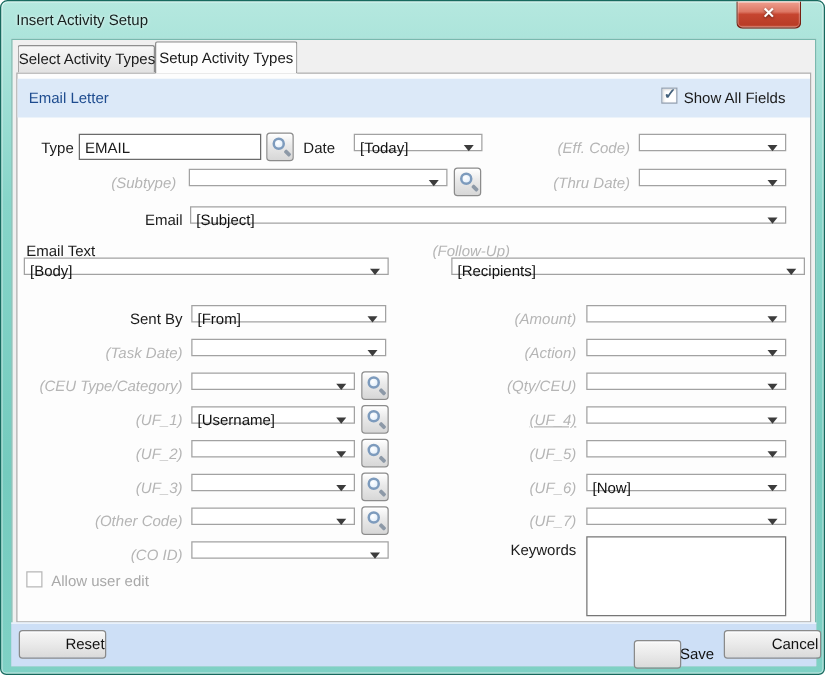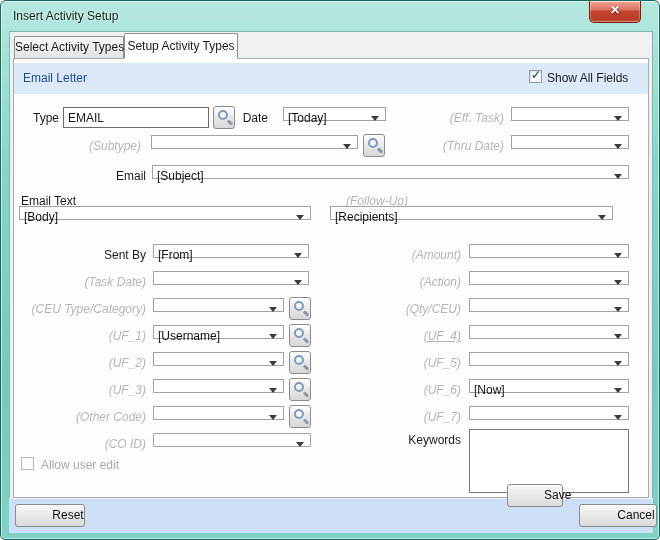--- a/index.html
+++ b/index.html
@@ -80,21 +80,21 @@
     <span class="val">EMAIL</span>
   </div>
   <div class="magbtn" style="left:212px;top:105px;">
     <span><span class="mag-circle"></span><span class="mag-handle"></span></span>
   </div>
   <div class="lbl r" style="left:233px;top:110px;width:34px;">Date</div>
   <div class="combo" style="left:282px;top:106px;width:103px;">
     <span class="val">[Today]</span>
     <span class="arrow"></span>
   </div>
-  <div class="glbl r" style="left:403px;top:110px;width:100px;">(Eff. Task)</div>
+  <div class="glbl r" style="left:403px;top:110px;width:100px;">(Eff. Code)</div>
   <div class="combo" style="left:510px;top:106px;width:118px;">
     <span class="val"></span>
     <span class="arrow"></span>
   </div>
 
   <div class="glbl r" style="left:55px;top:138px;width:85px;">(Subtype)</div>
   <div class="combo" style="left:150px;top:134px;width:207px;">
     <span class="val"></span>
     <span class="arrow"></span>
   </div>
@@ -112,21 +112,21 @@
     <span class="val">[Subject]</span>
     <span class="arrow"></span>
   </div>
 
   <div class="lbl" style="left:20px;top:193px;">Email Text</div>
   <div class="glbl" style="left:345px;top:193px;">(Follow-Up)</div>
   <div class="combo" style="left:18px;top:205px;width:292px;">
     <span class="val">[Body]</span>
     <span class="arrow"></span>
   </div>
-  <div class="combo" style="left:329px;top:205px;width:283px;">
+  <div class="combo" style="left:360px;top:205px;width:283px;">
     <span class="val">[Recipients]</span>
     <span class="arrow"></span>
   </div>
 
   <div class="lbl r" style="left:60px;top:247px;width:85px;">Sent By</div>
   <div class="combo" style="left:152px;top:243px;width:156px;">
     <span class="val">[From]</span>
     <span class="arrow"></span>
   </div>
   <div class="glbl r" style="left:370px;top:247px;width:90px;">(Amount)</div>
@@ -224,16 +224,16 @@
   <div class="lbl r" style="left:398px;top:432px;width:62px;">Keywords</div>
   <div class="keywords-box">
     <span class="val"></span>
   </div>
 
   <div class="cb cb-un" style="left:20px;top:456px;"></div>
   <div class="lbl" style="left:40px;top:457px;color:#a9a9a9;">Allow user edit</div>
 
   <div class="footer"></div>
   <div class="btn" style="left:14px;top:503px;width:70px;">Reset</div>
-  <div class="btn" style="left:506px;top:483px;width:56px;">Save</div>
+  <div class="btn" style="left:506px;top:511px;width:38px;">Save</div>
   <div class="btn" style="left:578px;top:503px;width:78px;">Cancel</div>
 
 </div>
 
 </body></html>

